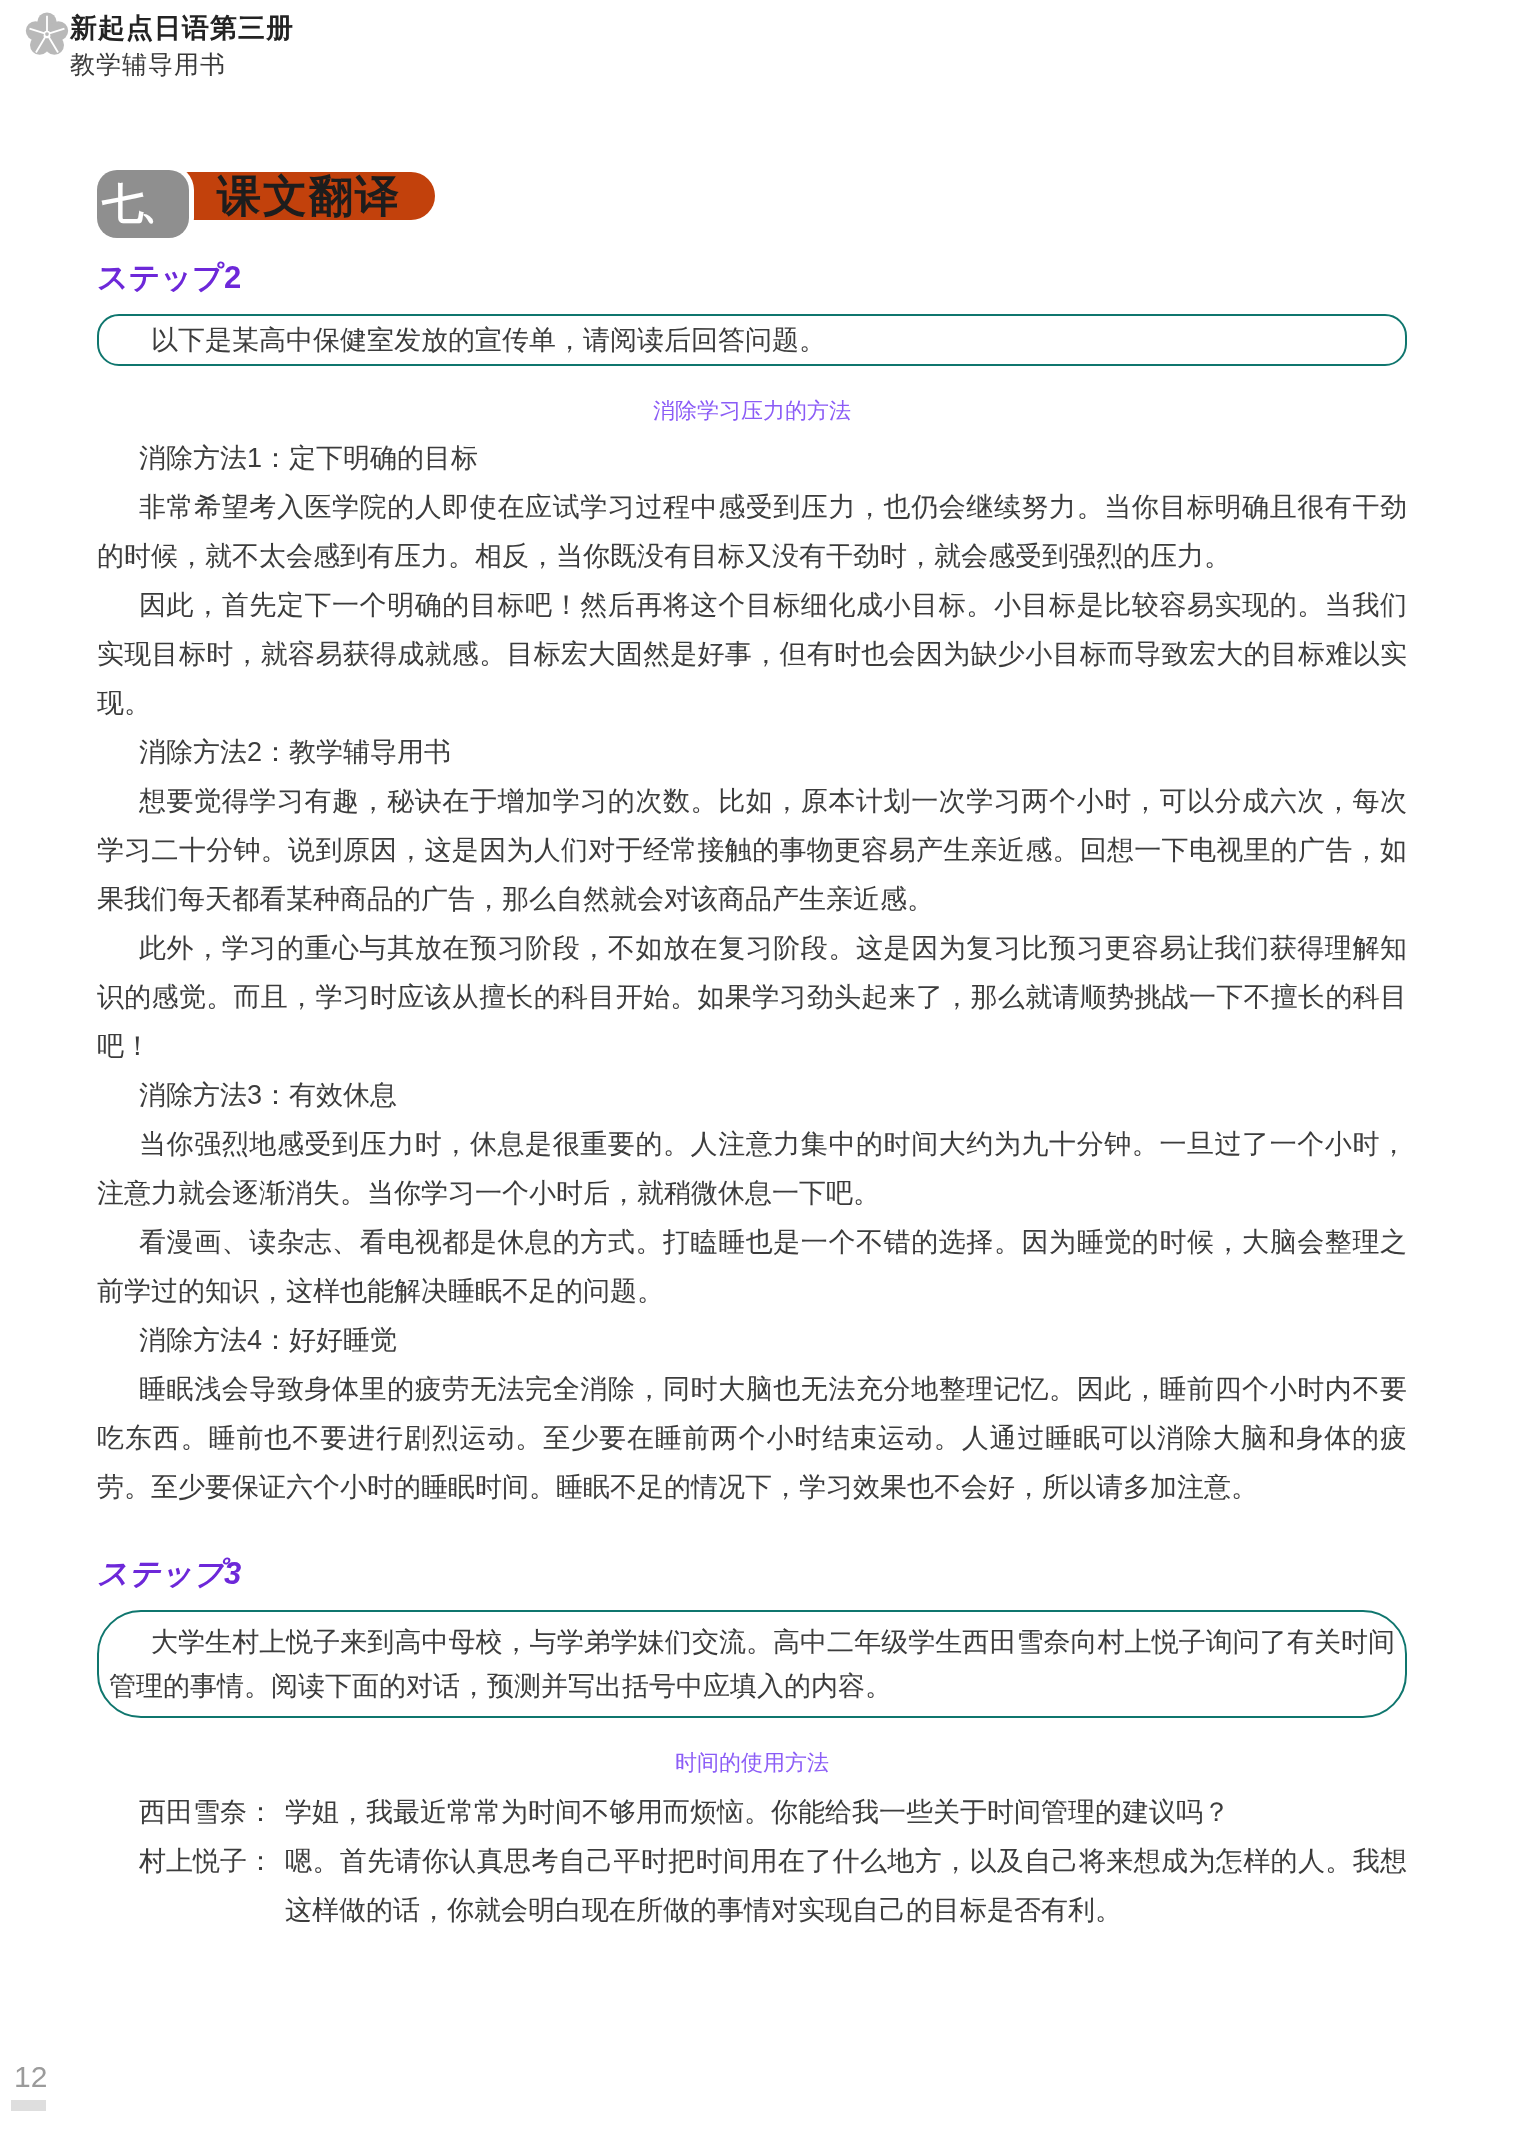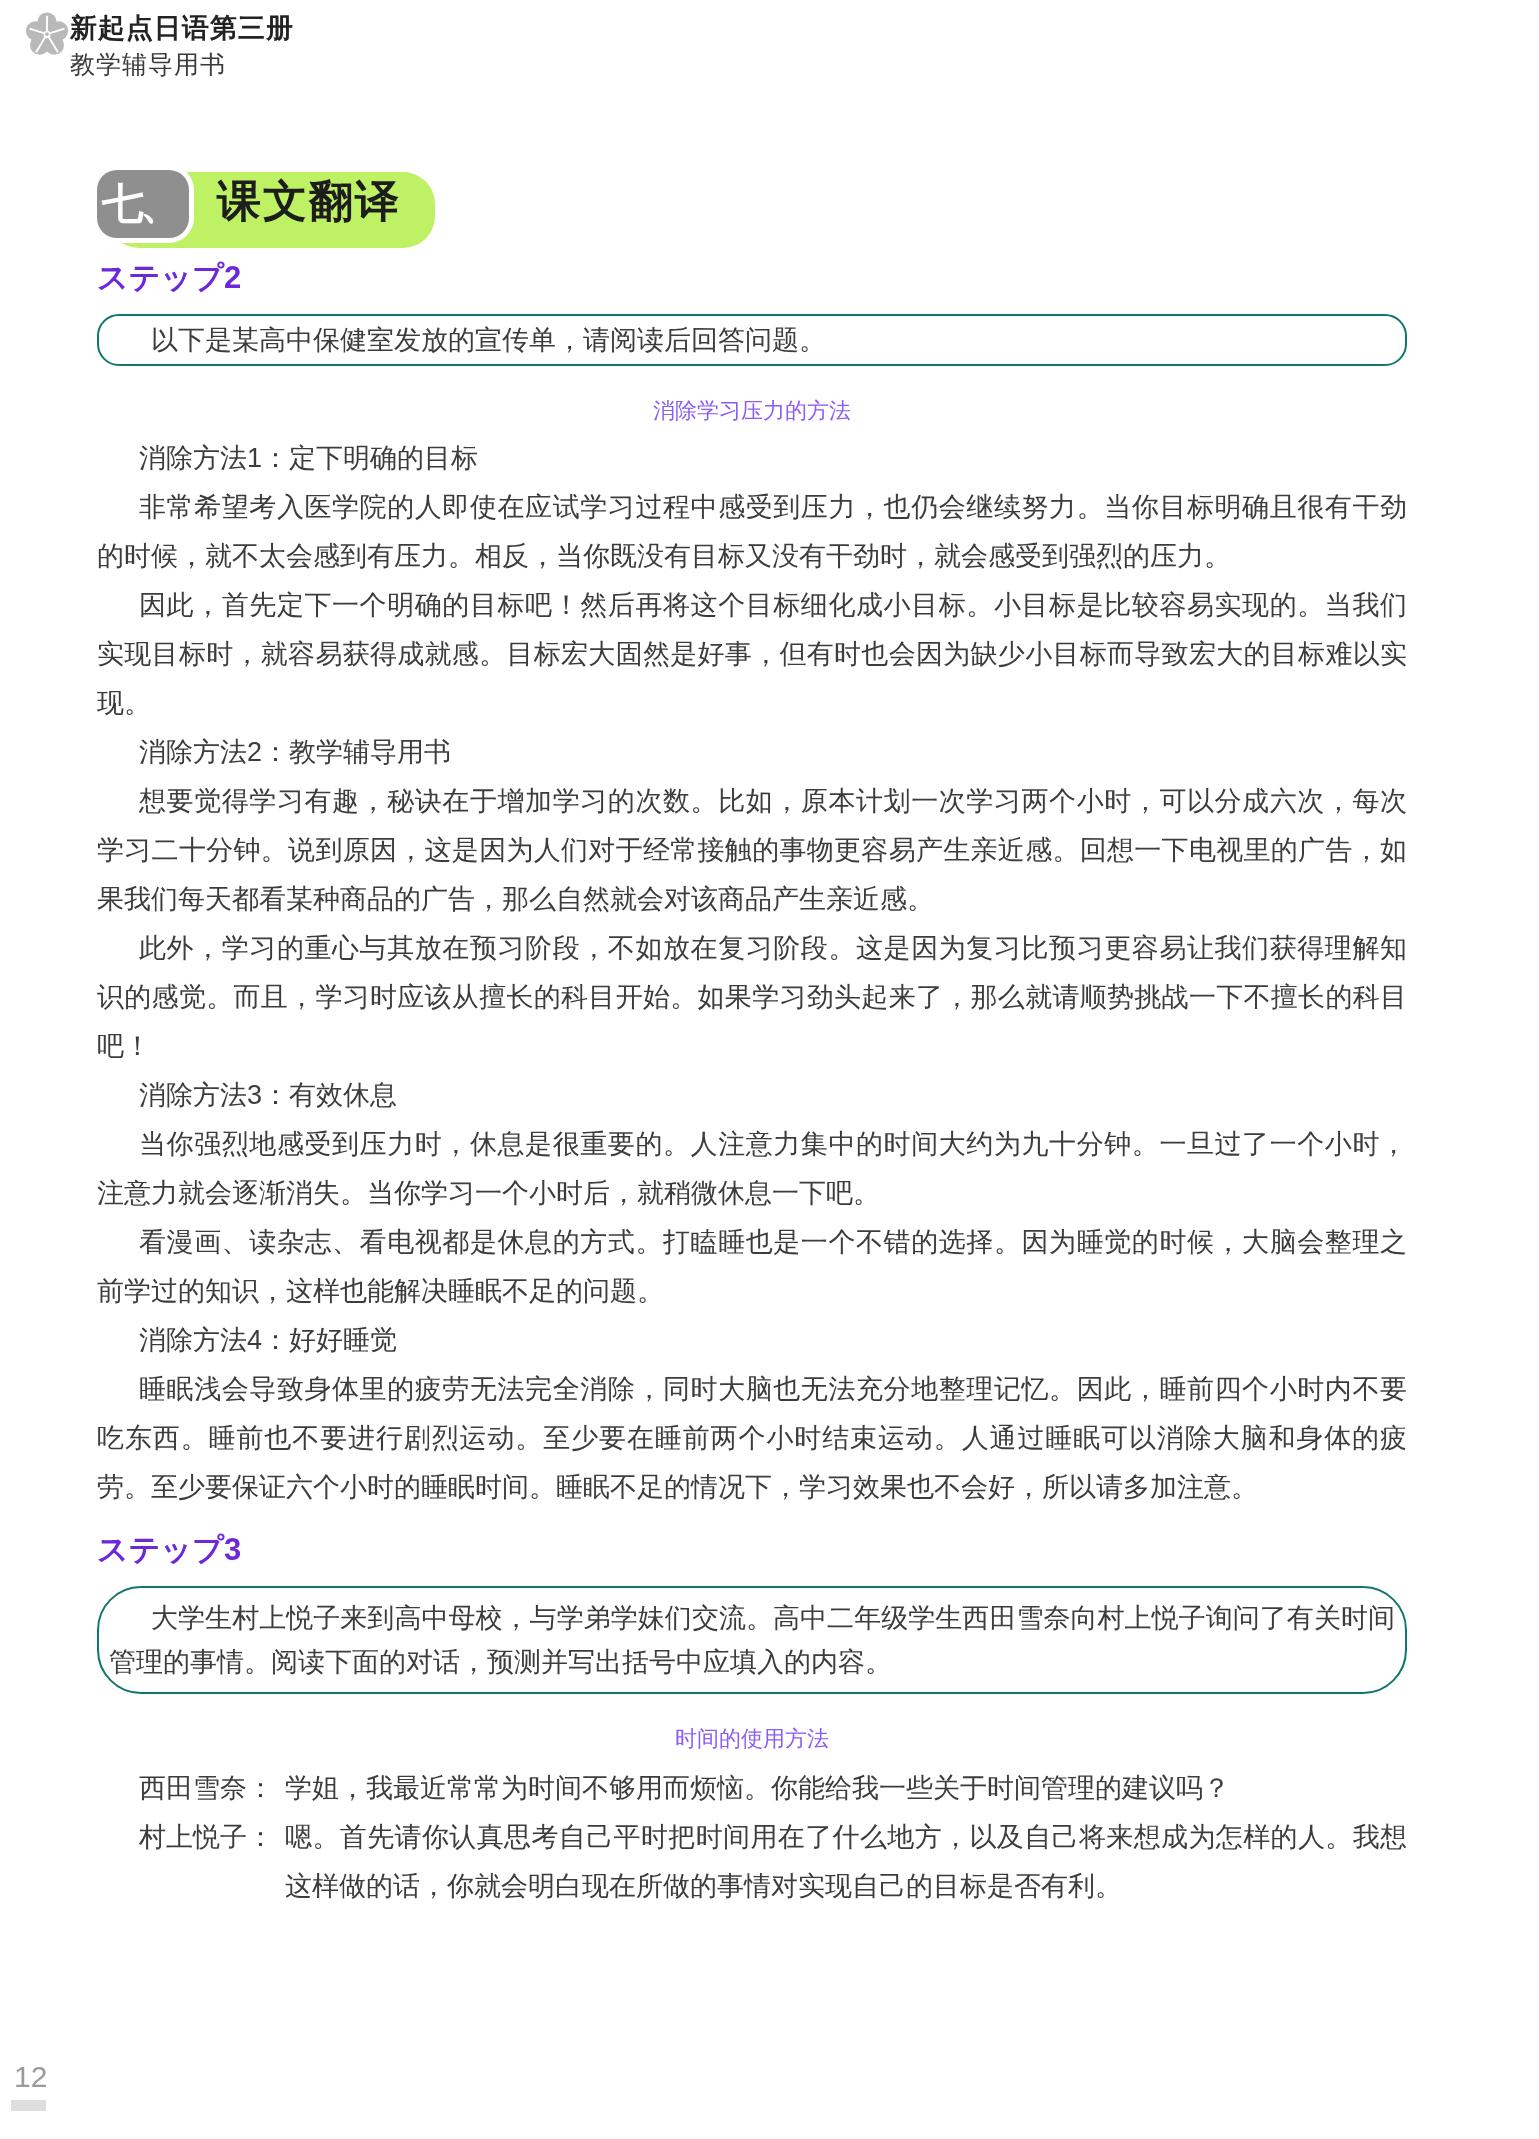--- a/index.html
+++ b/index.html
@@ -18,38 +18,38 @@
   .brand-text { padding-top: 2px; }
   .book-title { font-size: 27px; font-weight: bold; color: #232323; line-height: 32px; letter-spacing: 1px; }
   .book-subtitle { font-size: 25px; color: #3a3a3a; line-height: 30px; margin-top: 5px; letter-spacing: 1px; }
 
   
   .content { position: absolute; left: 97px; top: 170px; width: 1310px; }
 
   
   .section-header { position: relative; height: 68px; margin-bottom: 20px; width: 340px; }
   .section-pill {
-    position: absolute; left: 10px; top: 2px; height: 76px;
-    background: #bef264; border-radius: 32px;
+    position: absolute; left: 10px; top: 2px; height: 48px;
+    background: #c2410c; border-radius: 32px;
     padding: 0 34px 0 110px;
-    display: flex; align-items: flex-start;
+    display: flex; align-items: center;
   }
   .section-badge {
     position: absolute; left: 0; top: 0; width: 92px; height: 68px;
     background: #8f8f8f; border-radius: 20px;
     box-shadow: 0 0 0 5px #ffffff;
     color: #ffffff; font-size: 42px; font-weight: bold;
     display: flex; align-items: center; justify-content: center;
     z-index: 2; letter-spacing: -4px; padding-right: 6px; box-sizing: border-box;
   }
   .section-title { font-size: 44px; font-weight: bold; color: #1d1d1d; letter-spacing: 2px; white-space: nowrap; }
 
   .step-label { font-size: 31px; font-weight: bold; color: #6d28d9; margin: 0; line-height: 36px; }
   .step-label.first { margin-top: 22px; }
-  .step-label.second { margin-top: 20px; }
+  .step-label.second { margin-top: 44px; font-style: italic; }
 
   .instruction-box {
     border: 2px solid #0f766e; border-radius: 22px;
     margin-top: 18px; padding: 3px 10px;
     box-sizing: border-box;
   }
   .instruction-box p {
     margin: 0; font-size: 27px; line-height: 42px;
     text-indent: 42px; text-align: justify; color: #3c3c3c;
   }

